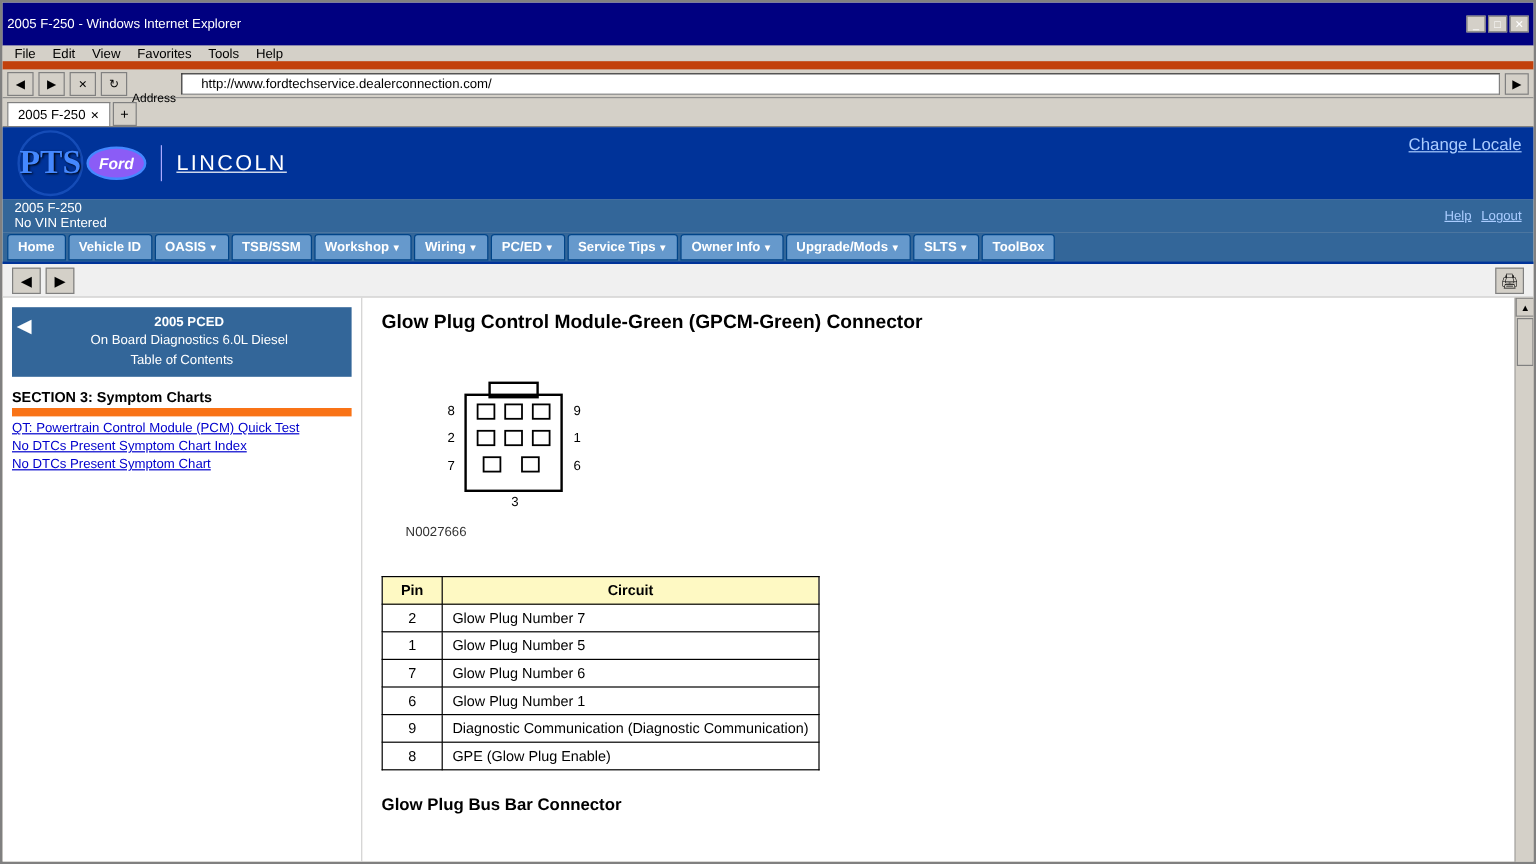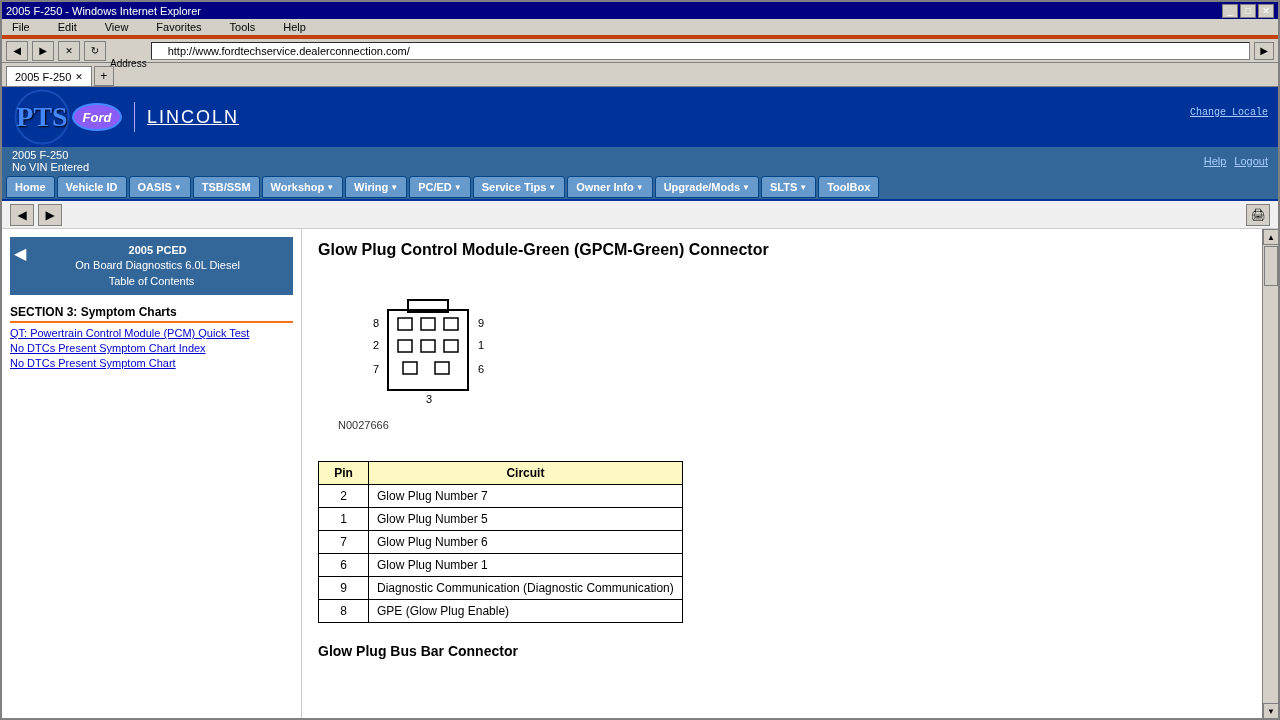--- a/index.html
+++ b/index.html
@@ -17,42 +17,42 @@
 
     
     .title-bar {
       background: #000080;
       color: white;
       font-size: 11px;
       padding: 2px 4px;
       display: flex;
       align-items: center;
       justify-content: space-between;
-      height: 17px;
+      height: 36px;
     }
     .title-bar-title { display: flex; align-items: center; gap: 4px; }
     .title-bar-buttons { display: flex; gap: 2px; }
     .tb-btn {
       width: 16px; height: 14px;
       background: #d4d0c8;
       border: 1px solid #808080;
       font-size: 9px;
       display: flex; align-items: center; justify-content: center;
       cursor: pointer;
     }
 
     
     .menu-bar {
       background: #d4d0c8;
       height: 20px;
       display: flex;
       align-items: center;
-      border-bottom: 4px solid #c2410c;
+      border-bottom: 7px solid #c2410c;
       padding: 0 4px;
-      gap: 16px;
+      gap: 2px;
     }
     .menu-item {
       padding: 1px 6px;
       font-size: 11px;
       cursor: pointer;
     }
 
     
     .address-bar {
       background: #d4d0c8;
@@ -143,22 +143,22 @@
     .ford-oval {
       background: #8b5cf6;
       border: 2px solid #4488ff;
       border-radius: 50%;
       width: 50px; height: 28px;
       display: flex; align-items: center; justify-content: center;
       color: white; font-size: 13px; font-weight: bold; font-style: italic;
     }
     .lincoln-text { color: white; font-size: 18px; letter-spacing: 2px; text-decoration: underline; }
     .change-locale {
-      position: absolute; right: 10px; top: 20px;
-      color: #aaccff; font-size: 10px; cursor: pointer; text-decoration: underline; font-family: Liberation Mono, monospace;
+      position: absolute; right: 10px; top: 6px;
+      color: #aaccff; font-size: 14px; cursor: pointer; text-decoration: underline;
     }
 
     
     .vehicle-bar {
       background: #336699;
       height: 28px;
       display: flex; align-items: center;
       padding: 0 10px;
       justify-content: space-between;
     }
@@ -238,21 +238,21 @@
       margin-bottom: 6px;
       cursor: pointer;
       font-size: 11px;
       line-height: 1.4;
     }
     .sidebar-section-title {
       font-weight: bold;
       font-size: 12px;
       margin: 8px 0 4px 0;
       padding: 2px 0;
-      border-bottom: 2px solid #f97316;
+      border-bottom: 7px solid #f97316;
     }
     .sidebar-nav-link {
       color: #0000cc;
       text-decoration: underline;
       cursor: pointer;
       font-size: 11px;
       display: block;
       margin: 3px 0;
     }
 

